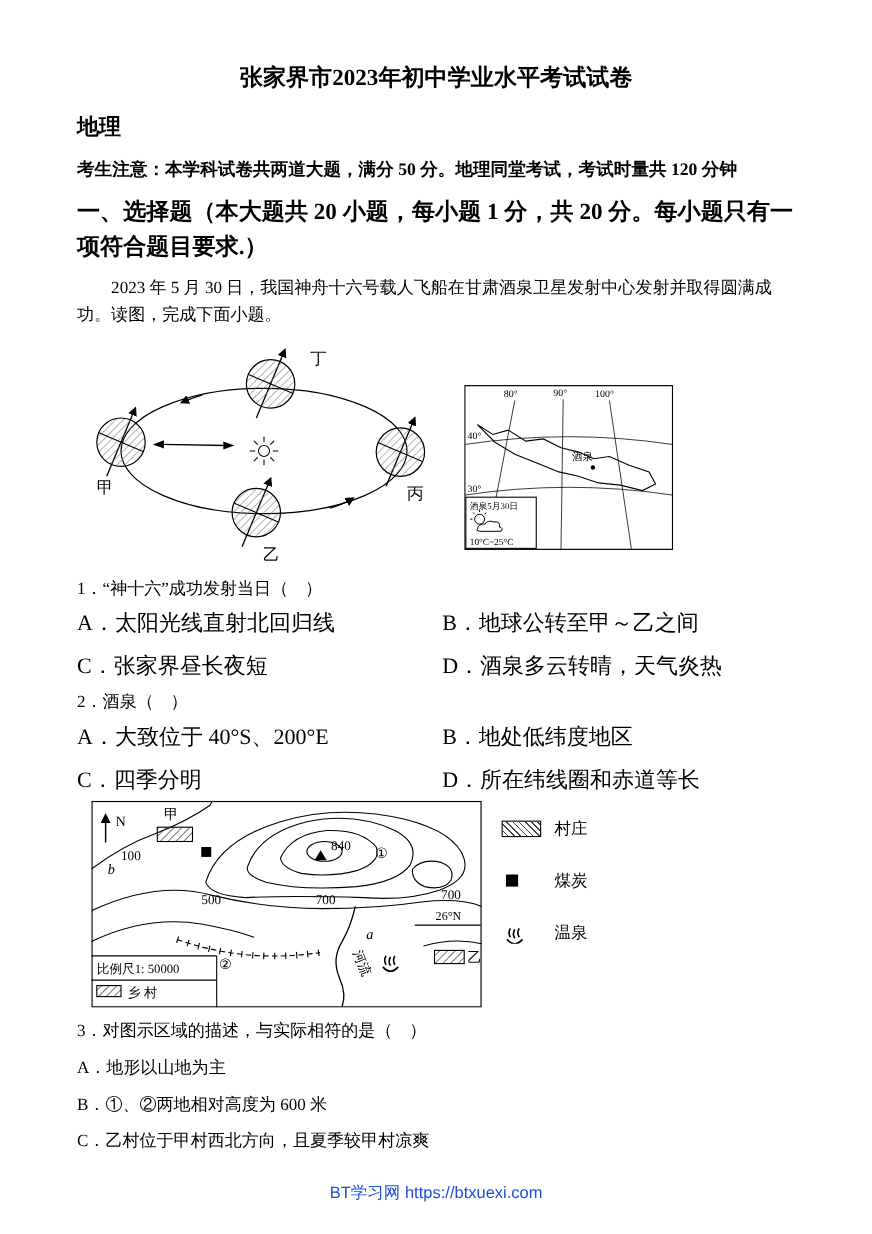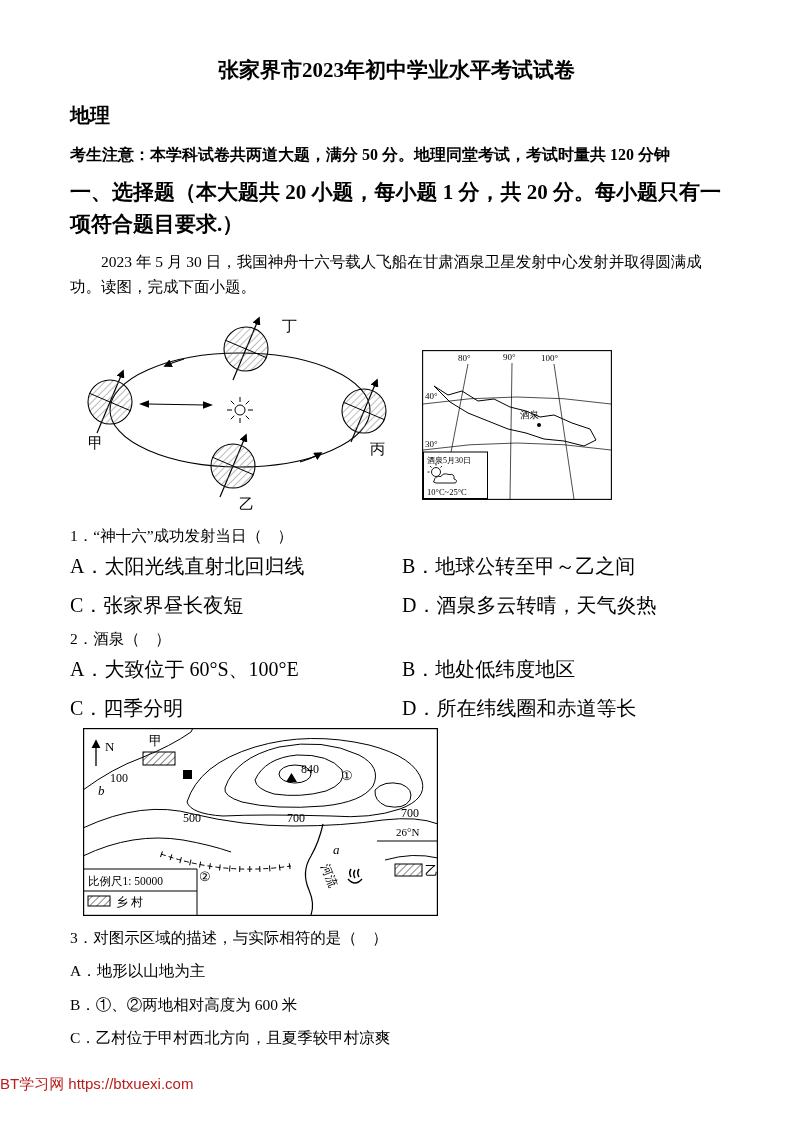--- a/index.html
+++ b/index.html
@@ -25,22 +25,22 @@
   .opts2{display:grid;grid-template-columns:332px 1fr;row-gap:12px;font-size:20px;margin:0 0 6px 0;}
   .opt{font-size:15.5px;margin:10px 0;line-height:1.5;}
   .figrow2{display:flex;align-items:flex-start;gap:18px;margin:6px 0 8px 13px;}
   .contour-legend{padding-top:16px;}
   .cl-item{display:flex;align-items:center;gap:12px;margin-bottom:28px;font-size:15px;}
   .hatch-sw{width:36px;height:15px;border:1px solid #000;box-sizing:border-box;
     background:repeating-linear-gradient(45deg,transparent 0 3px,#444 3px 4px);}
   .coal-sw-wrap{width:36px;display:flex;justify-content:flex-start;}
   .coal-sw{width:11px;height:11px;background:#000;margin-left:4px;}
   .spring-wrap{width:36px;}
-  .footer{position:absolute;left:0;right:0;bottom:28px;
-    color:#b91c1c;font-size:15px;font-family:"Liberation Sans","DejaVu Sans",sans-serif;}
+  .footer{position:absolute;left:0;right:0;bottom:28px;text-align:center;
+    color:#1d4ed8;font-size:15px;font-family:"Liberation Sans","DejaVu Sans",sans-serif;}
   svg{display:block;}
   svg text{font-family:"Liberation Serif","DejaVu Serif",serif;fill:#000;}
 </style>
 </head>
 <body>
 
 <div class="page">
 
   <div class="title">张家界市2023年初中学业水平考试试卷</div>
   <div class="subject">地理</div>
@@ -154,21 +154,21 @@
       <span>A．太阳光线直射北回归线</span>
       <span>B．地球公转至甲～乙之间</span>
       <span>C．张家界昼长夜短</span>
       <span>D．酒泉多云转晴，天气炎热</span>
     </div>
   </div>
 
   <div>
     <p class="stem">2．酒泉（　）</p>
     <div class="opts2">
-      <span>A．大致位于 60°S、100°E</span>
+      <span>A．大致位于 40°S、200°E</span>
       <span>B．地处低纬度地区</span>
       <span>C．四季分明</span>
       <span>D．所在纬线圈和赤道等长</span>
     </div>
   </div>
 
 
   <div class="figrow2">
 
     <svg class="fig-contour" width="355" height="188" viewBox="0 0 355 188">
@@ -238,20 +238,45 @@
       <g>
         <line x1="0" y1="141" x2="114" y2="141" stroke="#000"></line>
         <line x1="0" y1="163" x2="114" y2="163" stroke="#000"></line>
         <line x1="114" y1="141" x2="114" y2="188" stroke="#000"></line>
         <text x="5" y="157" font-size="11.5">比例尺1: 50000</text>
         <rect x="5" y="168" width="22" height="10" fill="url(#hatch2)" stroke="#000"></rect>
         <text x="33" y="178" font-size="12">乡 村</text>
       </g>
     </svg>
 
+    <div class="contour-legend">
+      <div class="cl-item">
+        <span class="hatch-sw"></span>
+        <span>村庄</span>
+      </div>
+      <div class="cl-item">
+        <span class="coal-sw-wrap">
+            <span class="coal-sw"></span>
+          </span>
+        <span>煤炭</span>
+      </div>
+      <div class="cl-item">
+        <span class="spring-wrap">
+          <svg width="24" height="20" viewBox="0 0 24 20">
+            <g transform="translate(12,13)" stroke="#000" stroke-width="1.5" fill="none">
+              <path d="M-7,3 Q0,11 7,3"></path>
+              <path d="M-4,1 q-2.5,-4 0,-8"></path>
+              <path d="M0,2 q-2.5,-4 0,-8"></path>
+              <path d="M4,1 q-2.5,-4 0,-8"></path>
+            </g>
+          </svg>
+        </span>
+        <span>温泉</span>
+      </div>
+    </div>
   </div>
 
   <div style="margin-top:10px;">
     <p class="stem">3．对图示区域的描述，与实际相符的是（　）</p>
     <p class="opt">A．地形以山地为主</p>
     <p class="opt">B．①、②两地相对高度为 600 米</p>
     <p class="opt">C．乙村位于甲村西北方向，且夏季较甲村凉爽</p>
   </div>
 
   <div class="footer">BT学习网 https://btxuexi.com</div>

